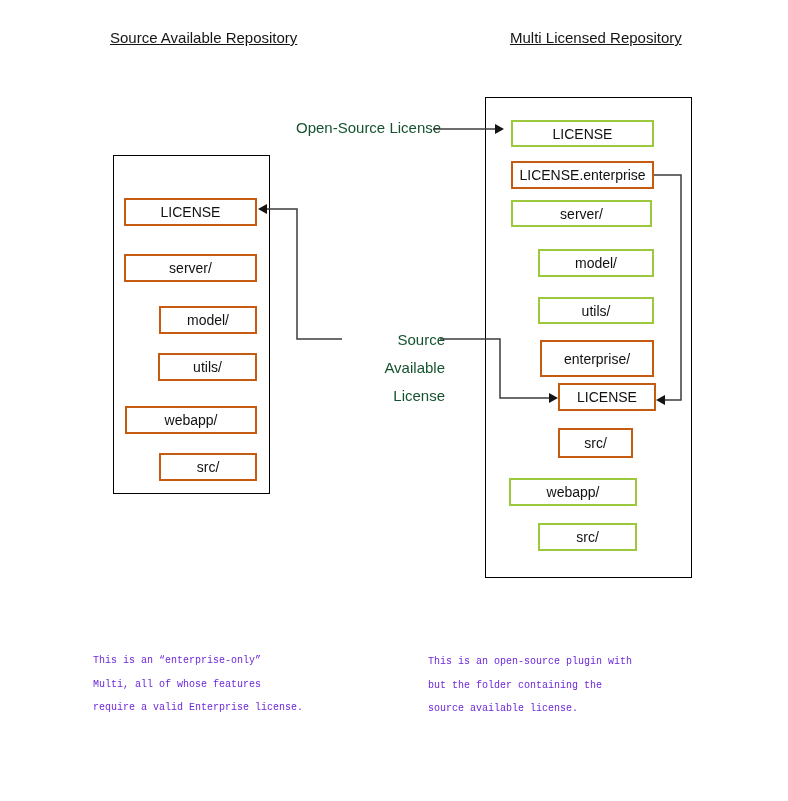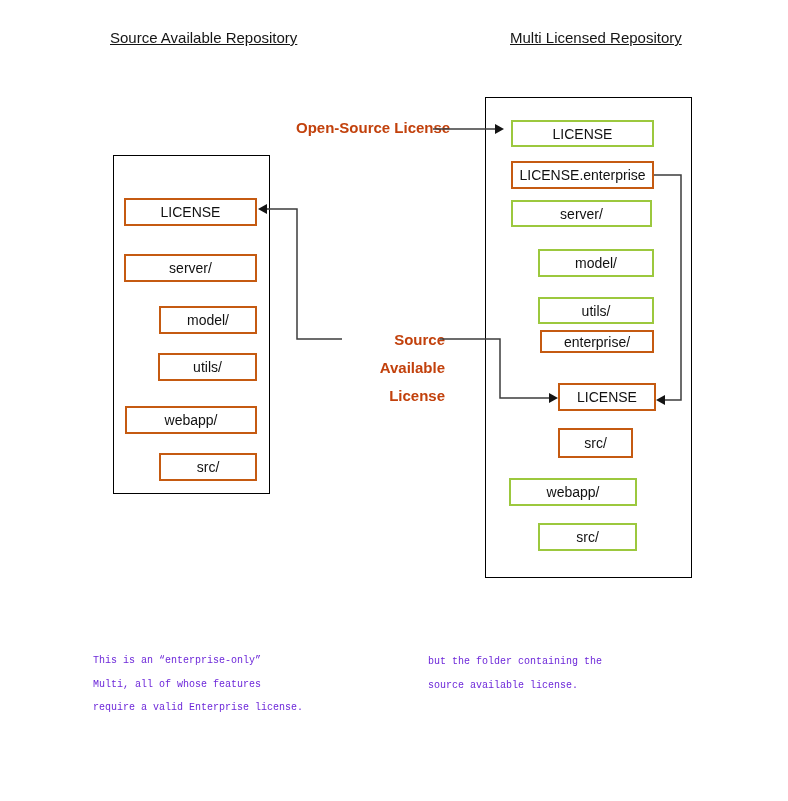--- a/index.html
+++ b/index.html
@@ -22,21 +22,21 @@
     box-sizing:border-box;
   }
   .file-box{
     position:absolute;background:#fff;box-sizing:border-box;
     display:flex;align-items:center;justify-content:center;
     font-size:14px;color:#111;white-space:nowrap;
   }
   .file-box.orange{border:2px solid var(--orange);}
   .file-box.green{border:2px solid var(--green);}
   .conn-label{
-    position:absolute;font-size:15px;color:#c2410c;white-space:nowrap;font-weight:bold;
+    position:absolute;font-size:15px;color:#14532d;white-space:nowrap;
   }
   .conn-label.center{text-align:right;white-space:normal;}
   .conn-label.center div{line-height:28px;}
   .note{
     position:absolute;font-family:"Liberation Mono",monospace;
     font-size:10px;color:#6d28d9;line-height:23.5px;white-space:nowrap;
   }
   svg.overlay{
     position:absolute;left:0;top:0;pointer-events:none;
   }
@@ -60,21 +60,21 @@
   <div class="file-box orange" style="left:125px;top:406px;width:132px;height:28px">webapp/</div>
   <div class="file-box orange" style="left:159px;top:453px;width:98px;height:28px">src/</div>
 
   <div class="container-box" style="left:485px;top:97px;width:207px;height:481px"></div>
 
   <div class="file-box green" style="left:511px;top:120px;width:143px;height:27px">LICENSE</div>
   <div class="file-box orange" style="left:511px;top:161px;width:143px;height:28px">LICENSE.enterprise</div>
   <div class="file-box green" style="left:511px;top:200px;width:141px;height:27px">server/</div>
   <div class="file-box green" style="left:538px;top:249px;width:116px;height:28px">model/</div>
   <div class="file-box green" style="left:538px;top:297px;width:116px;height:27px">utils/</div>
-  <div class="file-box orange" style="left:540px;top:330px;width:114px;height:23px">enterprise/</div>
+  <div class="file-box orange" style="left:540px;top:340px;width:114px;height:37px">enterprise/</div>
   <div class="file-box orange" style="left:558px;top:383px;width:98px;height:28px">LICENSE</div>
   <div class="file-box orange" style="left:558px;top:428px;width:75px;height:30px">src/</div>
   <div class="file-box green" style="left:509px;top:478px;width:128px;height:28px">webapp/</div>
   <div class="file-box green" style="left:538px;top:523px;width:99px;height:28px">src/</div>
 
   <div class="conn-label" style="left:296px;top:119px">Open-Source License</div>
   <div class="conn-label center" style="left:337px;top:326px;width:108px">
     <div>Source Available</div>
     <div>License</div>
   </div>
@@ -101,17 +101,18 @@
       <polygon points="665,395 656,400 665,405"></polygon>
     </g>
   </svg>
 
   <div class="note" style="left:93px;top:649px">
     <div>This is an “enterprise-only”</div>
     <div>Multi, all of whose features</div>
     <div>require a valid Enterprise license.</div>
   </div>
   <div class="note" style="left:428px;top:650px">
+    <div>This is an open-source plugin with</div>
     <div>but the folder containing the</div>
     <div>source available license.</div>
   </div>
 
 </div>
 
 </body></html>

